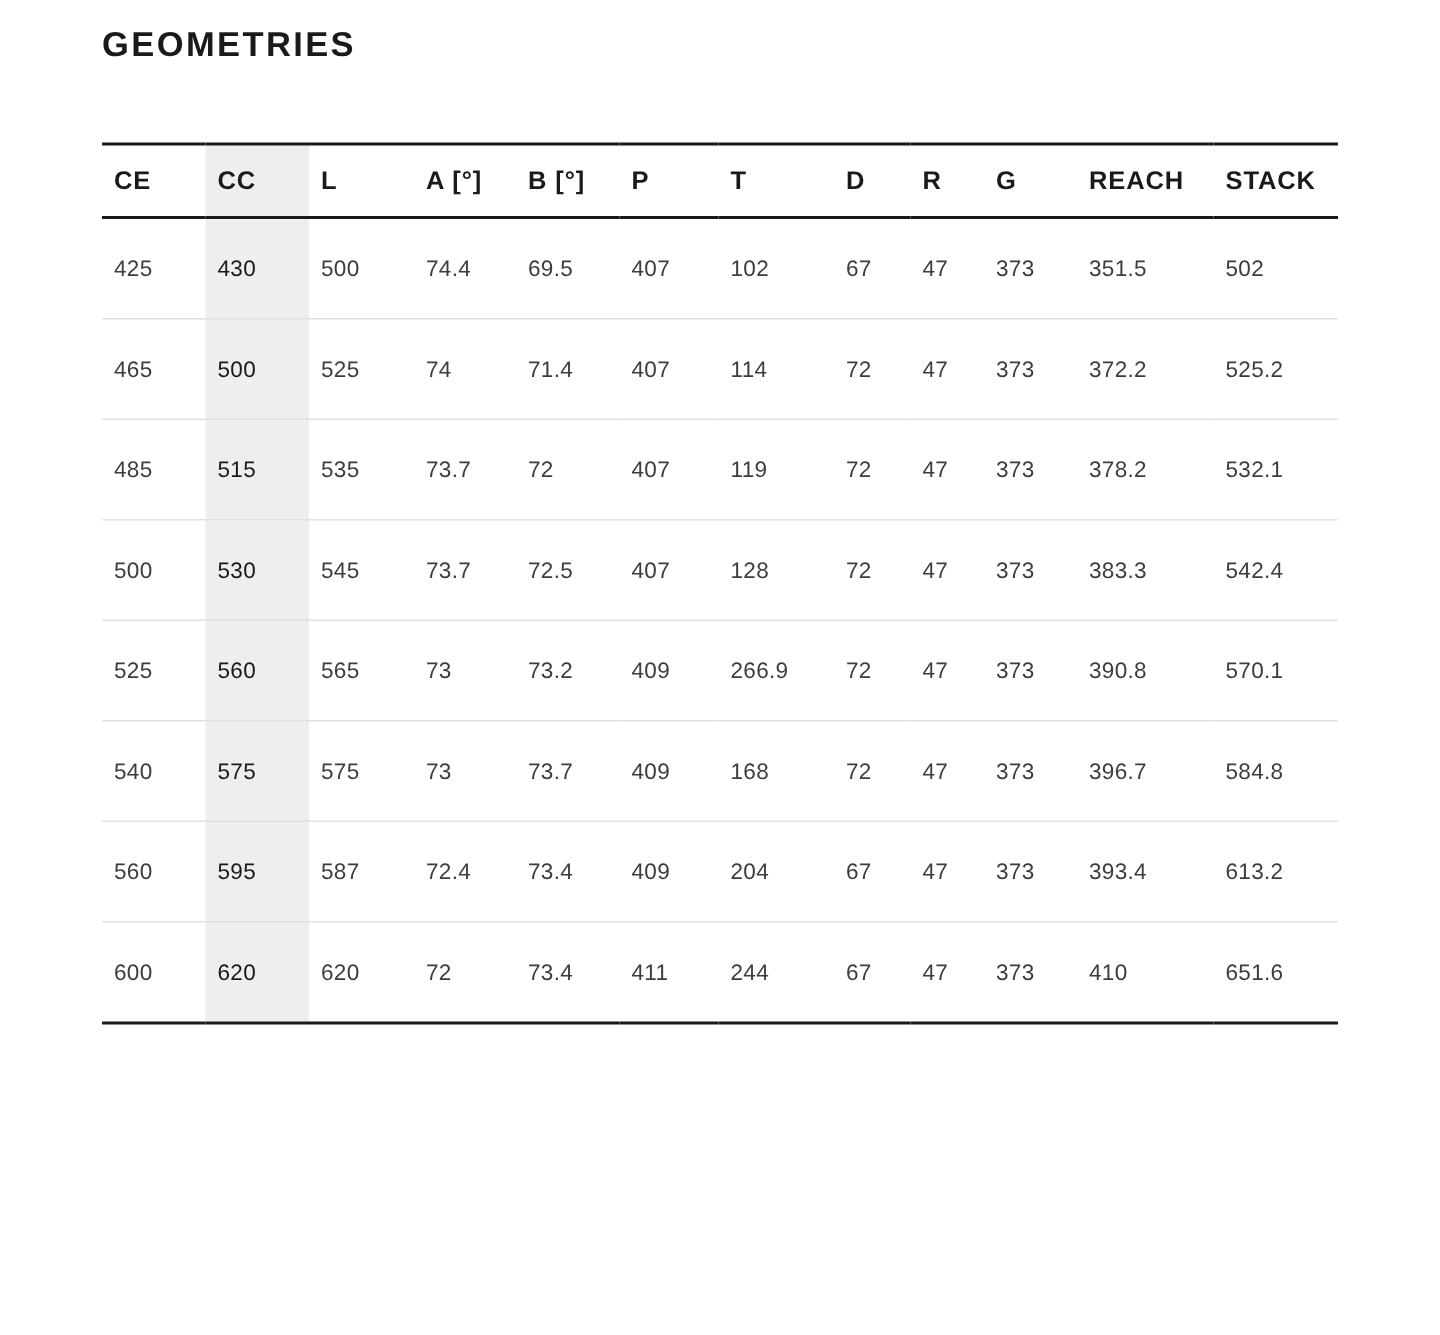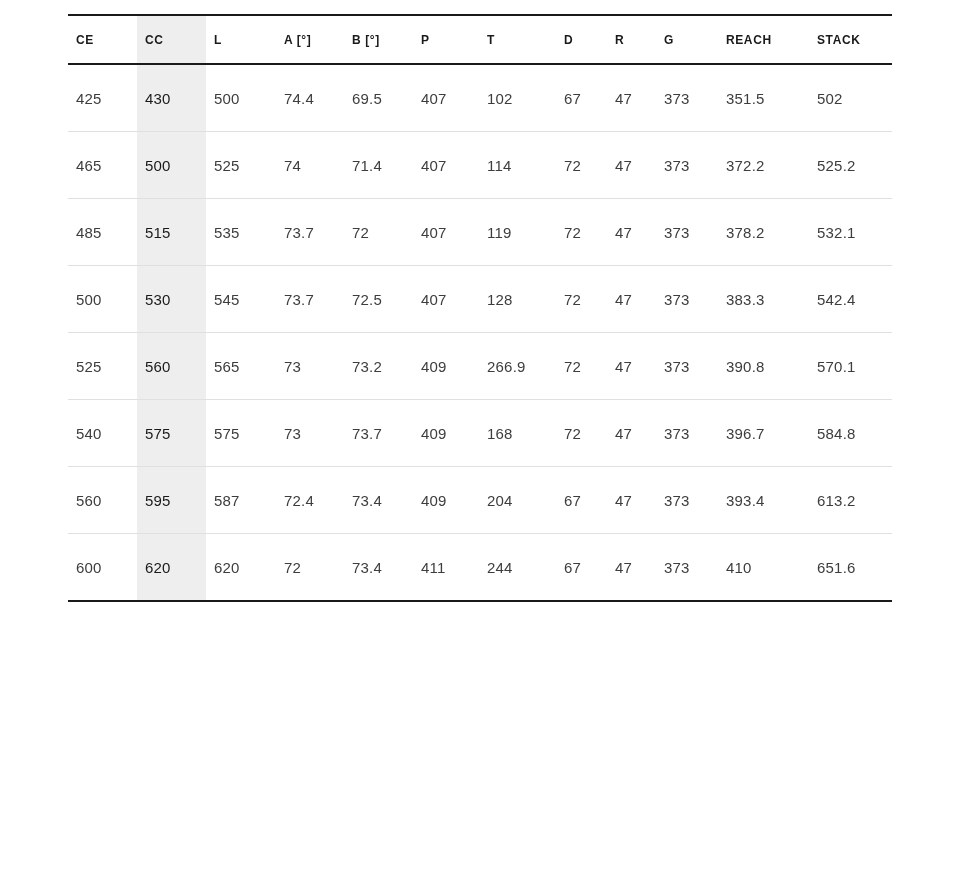--- a/index.html
+++ b/index.html
@@ -31,21 +31,21 @@
     border-bottom: 2px solid var(--border-strong, #1a1a1a);
   }
   table.geo-table thead tr {
     border-bottom: 2px solid var(--border-strong, #1a1a1a);
   }
   table.geo-table th {
     height: 47px;
     text-align: left;
     vertical-align: middle;
     padding: 0 4px 0 8px;
-    font-size: 12px;
+    font-size: 17px;
     font-weight: 700;
     letter-spacing: 0.6px;
     color: var(--header-text, #1a1a1a);
     white-space: nowrap;
   }
   table.geo-table tbody tr {
     border-top: 1px solid var(--row-divider, #e0e0e0);
   }
   table.geo-table tbody tr:first-child {
     border-top: none;
@@ -74,20 +74,21 @@
     background: var(--row-hl, #e3e3e3);
   }
   table.geo-table tr.row-highlight td.cc-col {
     background: var(--cross-hl, #d8d8d8);
   }
 </style>
 </head>
 <body>
 
 <div class="page">
+  <h1 class="page-title">GEOMETRIES</h1>
 
   <table class="geo-table">
     <colgroup>
         <col style="width: 69px;">
         <col style="width: 69px;">
         <col style="width: 70px;">
         <col style="width: 68px;">
         <col style="width: 69px;">
         <col style="width: 66px;">
         <col style="width: 77px;">

